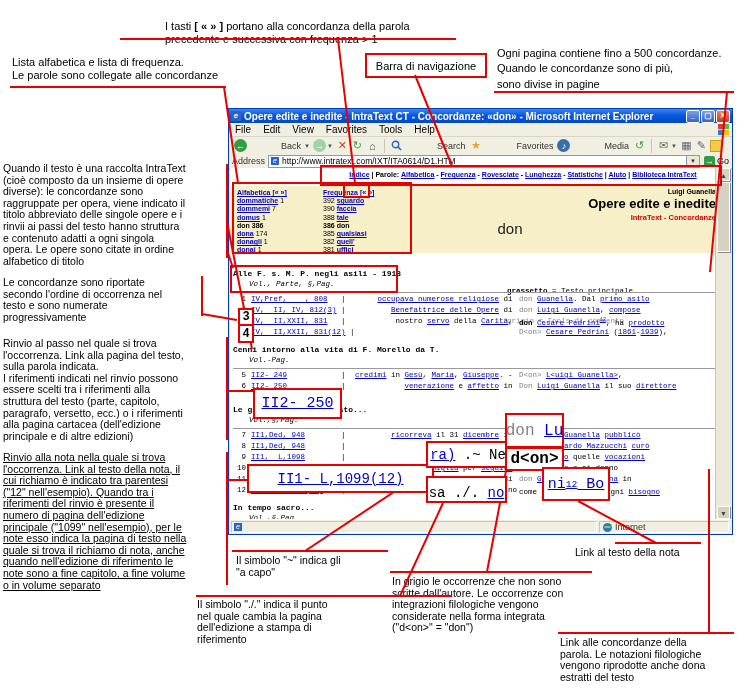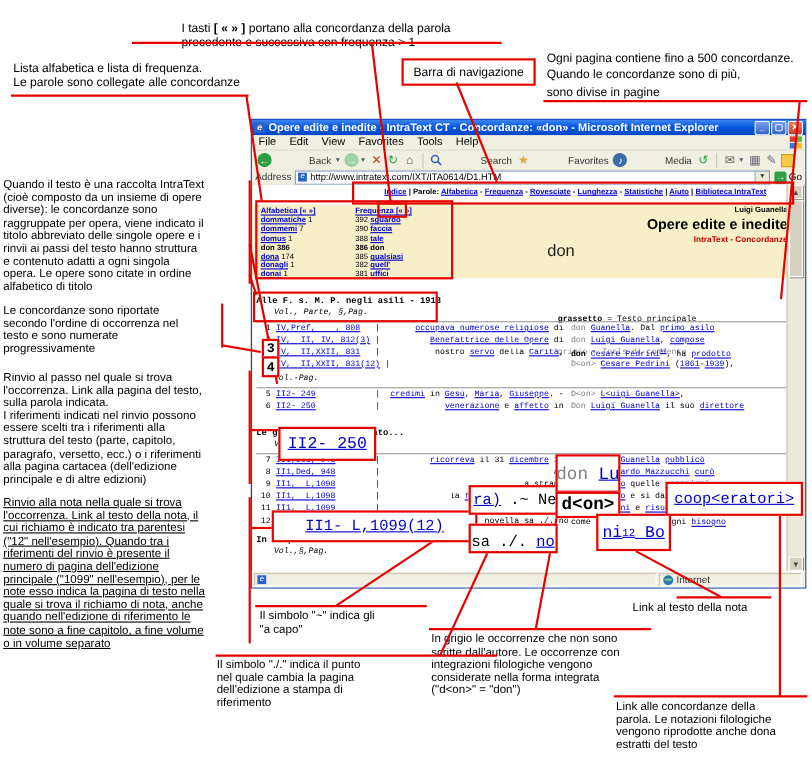--- a/index.html
+++ b/index.html
@@ -273,20 +273,21 @@
         <div class="lg2"><span>grigio</span><span> = Tools di commento</span></div>
       </div>
       <div id="concord">
           <div class="ctitle" style="margin-top: 0px;">Alle F. s. M. P. negli asili - 1913</div>
           <div class="csub">Vol., Parte, §,Pag.</div>
           <div class="chr"></div>
           <div class="crow"><span class="rnum">1</span><span class="rref"><span class="sg-b">IV,Pref,    , 808</span><span class="sg-k">   |</span></span><span class="rl"><span class="sg-b">occupava numerose religiose</span><span class="sg-k"> di </span></span><span class="rr"><span class="sg-g">don </span><span class="sg-b">Guanella</span><span class="sg-k">. Dal </span><span class="sg-b">primo asilo</span></span></div>
           <div class="crow"><span class="rnum">2</span><span class="rref"><span class="sg-b">IV,  II, IV, 812(3)</span><span class="sg-k"> |</span></span><span class="rl"><span class="sg-b">Benefattrice delle Opere</span><span class="sg-k"> di </span></span><span class="rr"><span class="sg-g">don </span><span class="sg-b">Luigi Guanella</span><span class="sg-k">, </span><span class="sg-b">compose</span></span></div>
           <div class="crow"><span class="rnum">3</span><span class="rref"><span class="sg-b">IV,  II,XXII, 831</span><span class="sg-k">   |</span></span><span class="rl"><span class="sg-k">nostro </span><span class="sg-b">servo</span><span class="sg-k"> della </span><span class="sg-b">Carità</span><span class="sg-k">, </span></span><span class="rr"><span class="sg-B">don </span><span class="sg-b">Cesare Pedrini</span><span class="sg-s">12</span><span class="sg-k">, ha </span><span class="sg-b">prodotto</span></span></div>
           <div class="crow"><span class="rnum">4</span><span class="rref"><span class="sg-b">IV,  II,XXII, 831(12)</span><span class="sg-k"> |</span></span><span class="rl"></span><span class="rr"><span class="sg-g">D&lt;on&gt; </span><span class="sg-b">Cesare Pedrini</span><span class="sg-k"> (</span><span class="sg-b">1861</span><span class="sg-k">-</span><span class="sg-b">1939</span><span class="sg-k">),</span></span></div>
+          <div class="ctitle" style="margin-top: 5px;">Cenni intorno alla vita di F. Morello da T.</div>
           <div class="csub">Vol.-Pag.</div>
           <div class="chr"></div>
           <div class="crow"><span class="rnum">5</span><span class="rref"><span class="sg-b">II2- 249</span><span class="sg-k">            |</span></span><span class="rl"><span class="sg-b">credimi</span><span class="sg-k"> in </span><span class="sg-b">Gesù</span><span class="sg-k">, </span><span class="sg-b">Maria</span><span class="sg-k">, </span><span class="sg-b">Giuseppe</span><span class="sg-k">. - </span></span><span class="rr"><span class="sg-g">D&lt;on&gt; </span><span class="sg-b">L&lt;uigi Guanella&gt;</span><span class="sg-k">,</span></span></div>
           <div class="crow"><span class="rnum">6</span><span class="rref"><span class="sg-b">II2- 250</span><span class="sg-k">            |</span></span><span class="rl"><span class="sg-b">venerazione</span><span class="sg-k"> e </span><span class="sg-b">affetto</span><span class="sg-k"> in </span></span><span class="rr"><span class="sg-g">Don </span><span class="sg-b">Luigi Guanella</span><span class="sg-k"> il suo </span><span class="sg-b">direttore</span></span></div>
           <div class="ctitle" style="margin-top: 11px;">Le glorie del pontificato...</div>
           <div class="csub">Vol.,§,Pag.</div>
           <div class="chr"></div>
           <div class="crow"><span class="rnum">7</span><span class="rref"><span class="sg-b">II1,Ded, 948</span><span class="sg-k">        |</span></span><span class="rl"><span class="sg-b">ricorreva</span><span class="sg-k"> il 31 </span><span class="sg-b">dicembre</span><span class="sg-k"> 188</span></span><span class="rr"><span class="sg-g">don </span><span class="sg-b">Luigi Guanella</span><span class="sg-k"> </span><span class="sg-b">pubblicò</span></span></div>
           <div class="crow"><span class="rnum">8</span><span class="rref"><span class="sg-b">II1,Ded, 948</span><span class="sg-k">        |</span></span><span class="rl"><span class="sg-k">all</span></span><span class="rr"><span class="sg-g">d&lt;on&gt; </span><span class="sg-b">Leonardo Mazzucchi</span><span class="sg-k"> </span><span class="sg-b">curò</span></span></div>
           <div class="crow"><span class="rnum">9</span><span class="rref"><span class="sg-b">II1,  L,1098</span><span class="sg-k">        |</span></span><span class="rl"><span class="sg-k">a strano </span></span><span class="rr"><span class="sg-g">d&lt;on&gt; </span><span class="sg-b">Bosco</span><span class="sg-k"> quelle </span><span class="sg-b">vocazioni</span></span></div>
@@ -321,21 +322,20 @@
 
   <div class="magbox magnum" style="left:238px;top:308px;width:12px;height:14px;">3</div>
   <div class="magbox magnum" style="left:238px;top:324px;width:12px;height:15px;">4</div>
   <div class="magbox" id="mag-ref6" style="left:253px;top:388px;width:85px;height:27px;"><span>II2- 250</span></div>
   <div class="magbox" id="mag-ref12" style="left:247px;top:464px;width:183px;height:25px;"><span>II1- L,1099(12)</span></div>
   <div class="magbox" id="mag-tilde" style="left:426px;top:441px;width:80px;height:23px;"><span class="sg-b">ra)</span><span class="sg-k"> .~ </span><span class="sg-k">Ne</span></div>
   <div class="magbox" id="mag-pagebreak" style="left:426px;top:476px;width:77px;height:23px;align-items:flex-end;"><span class="sg-k">sa</span><span class="sg-k"> ./. </span><span class="sg-b">no</span></div>
   <div class="magbox" id="mag-donlu" style="left:505px;top:413px;width:55px;height:31px;"><span class="sg-g">don </span><span class="sg-b">Lu</span></div>
   <div class="magbox" id="mag-don" style="left:505px;top:447px;width:55px;height:20px;"><span>d&lt;on&gt;</span></div>
   <div class="magbox" id="mag-ni12" style="left:542px;top:467px;width:64px;height:30px;"><span class="sg-b">ni</span><span class="sg-s">12</span><span class="sg-b"> Bo</span></div>
-  <div class="magbox" id="mag-coop" style="left:605px;top:438px;width:121px;height:27px;"><span>coop&lt;eratori&gt;</span></div>
 
   <svg id="leader-svg" width="738" height="690">
     <g stroke="#e60000" stroke-width="2" fill="none">
       <line x1="120" y1="39" x2="456" y2="39"></line>
       <line x1="338" y1="39" x2="355" y2="183"></line>
       <line x1="10" y1="87" x2="226" y2="87"></line>
       <line x1="224" y1="87" x2="238" y2="183"></line>
       <line x1="415" y1="75" x2="452" y2="166"></line>
       <line x1="494" y1="92" x2="734" y2="92"></line>
       <line x1="727" y1="92" x2="710" y2="272"></line>

